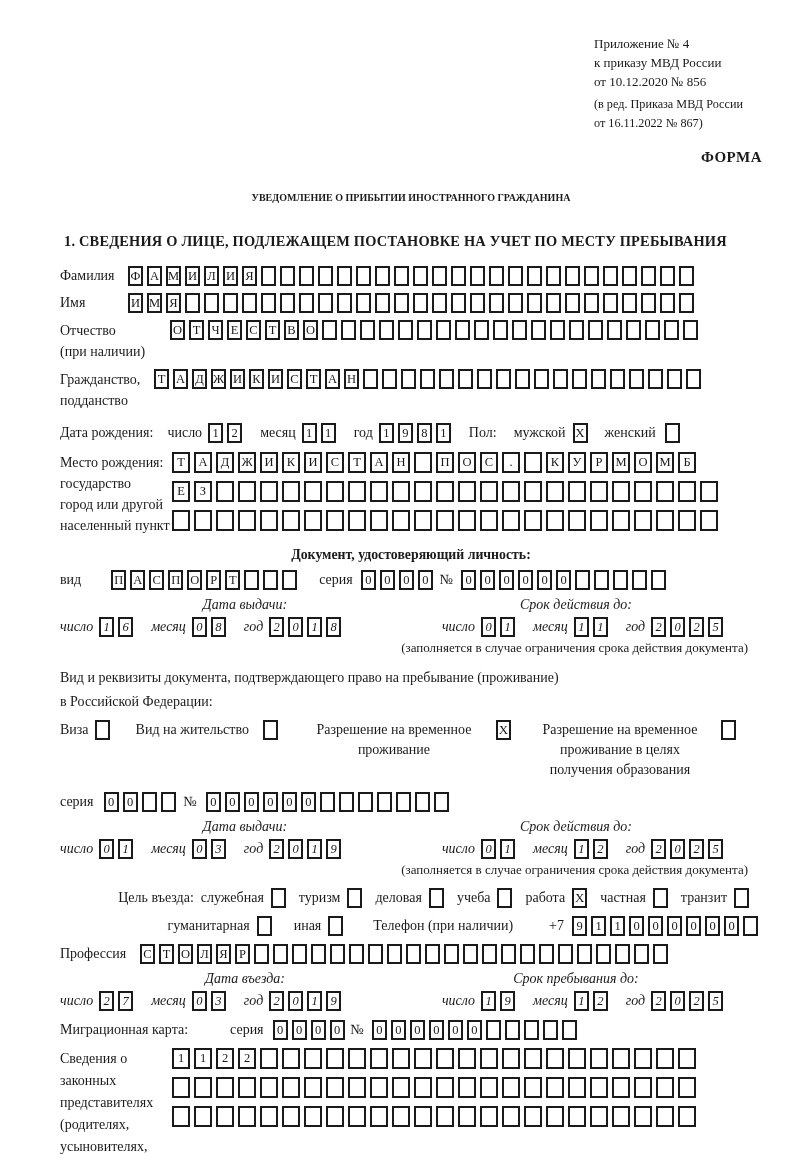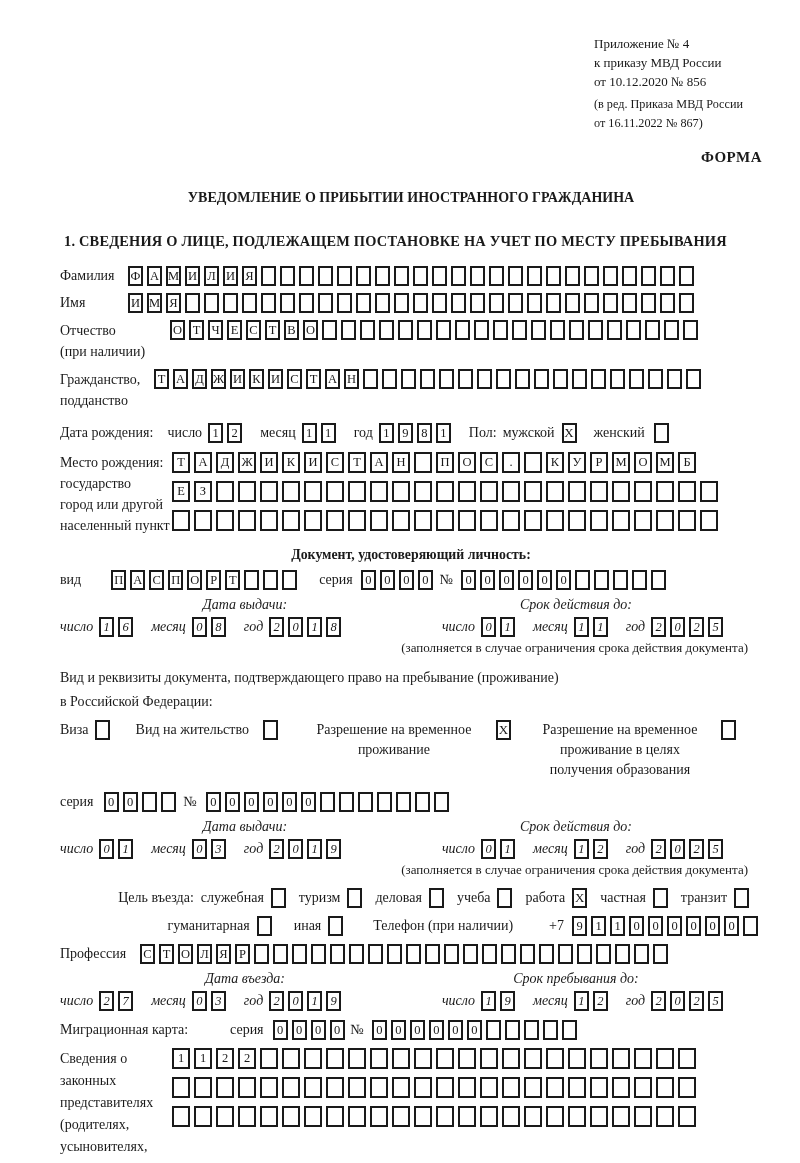--- a/index.html
+++ b/index.html
@@ -10,21 +10,21 @@
     color: #1a1a1a; font-size: 14px;
   }
   .page { padding: 34px 38px 0 60px; width: 800px; height: 1163px; }
 
   
   .appendix { width: 168px; margin-left: auto; line-height: 19px; font-size: 13px; }
   .appendix .small { font-size: 12.2px; }
   .appendix .gap-top { margin-top: 4px; }
   .forma { text-align: right; font-weight: bold; font-size: 15px; margin-top: 16px; letter-spacing: .5px; }
 
-  .title { text-align: center; font-weight: bold; font-size: 14px; line-height: 23px; margin-top: 20px; }
+  .title { text-align: center; font-weight: bold; font-size: 10px; line-height: 23px; margin-top: 20px; }
   .title-underline { display: inline-block; width: 56px; height: 0; border-bottom: 2px solid #333; margin-left: 14px; vertical-align: baseline; }
 
   .sec-heading { font-weight: bold; font-size: 14.4px; margin-top: 24px; letter-spacing: .2px; margin-left: 4px; }
 
   
   .cell {
     display: inline-flex; flex: none; align-items: center; justify-content: center;
     width: 15px; height: 20px; border: 2px solid #1a1a1a; margin-right: 4px;
     font-size: 12.5px; background: #fff; line-height: 1;
   }
@@ -248,21 +248,21 @@
           <span class="dlabel">месяц</span>
           <span class="cell">1</span>
           <span class="cell">1</span>
           <span class="dlabel">год</span>
           <span class="cell">1</span>
           <span class="cell">9</span>
           <span class="cell">8</span>
           <span class="cell">1</span>
         </span>
       <span style="margin-left:14px">Пол:</span>
-      <span style="margin-left:6px">мужской</span>
+      <span style="margin-left:17px">мужской</span>
       <span class="checkbox" style="margin-left:7px">X</span>
       <span style="margin-left:17px">женский</span>
       <span class="checkbox" style="margin-left:9px"></span>
     </div>
 
     <div class="frow top" style="margin-top:9px;margin-bottom:2px">
       <span class="ml-lbl" style="width:112px">
         <span>Место рождения:</span><br>
         <span>государство</span><br>
         <span>город или другой</span><br>

